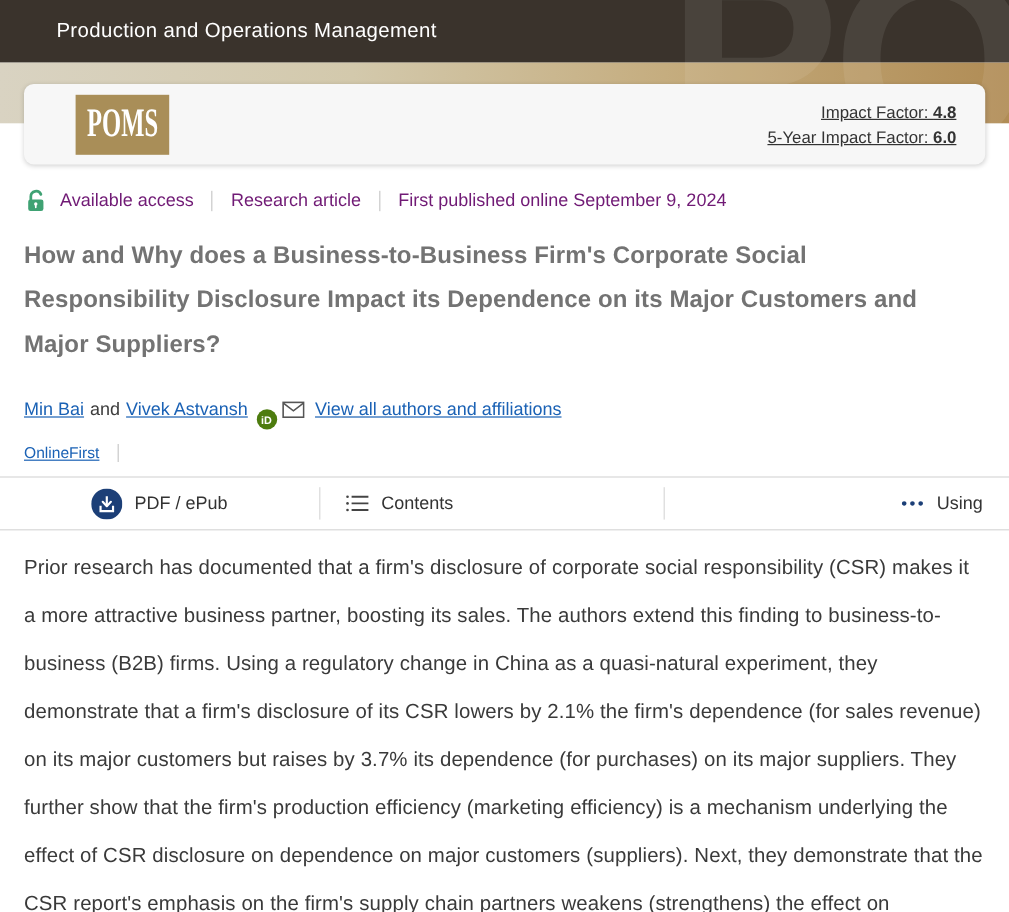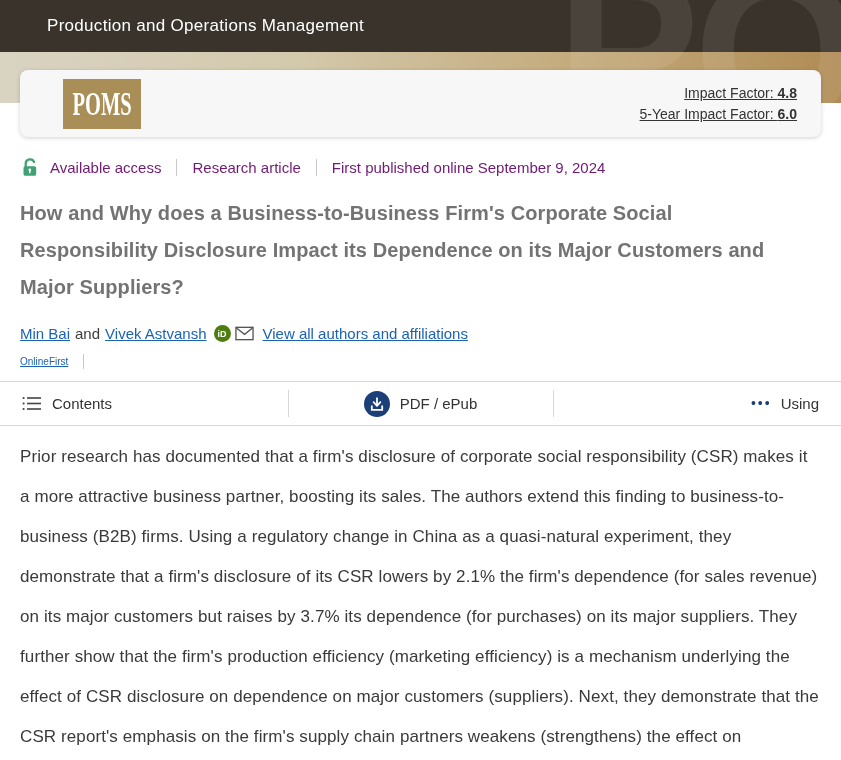--- a/index.html
+++ b/index.html
@@ -60,24 +60,24 @@
   .lock { width:21px; height:21px; margin-right:9px; flex:0 0 auto; }
   h1.title {
     margin-top:17px; font-size:20px; line-height:37px; font-weight:700;
     color:#737373; max-width:745px; letter-spacing:.1px;
   }
   .authors { margin-top:19px; font-size:15px; color:#3d3d3d; display:flex; align-items:center; flex-wrap:wrap; }
   a.lnk { color:#1b62b5; text-decoration:underline; }
   .orcid {
     width:17px; height:17px; border-radius:50%; background:#4d7c0f; color:#fff;
     font-size:9px; font-weight:700; display:inline-flex; align-items:center;
-    justify-content:center; margin:0 4px 0 7px;
+    justify-content:center; margin:16px 4px 0 7px;
   }
   .mail { width:19px; height:15px; margin-right:9px; }
-  .src-row { margin-top:12px; margin-bottom:12px; display:flex; align-items:center; font-size:10px; color:#3d3d3d; }
+  .src-row { margin-top:12px; margin-bottom:12px; display:flex; align-items:center; font-size:13px; color:#3d3d3d; }
   .src-row .sep { width:1px; height:15px; background:#c9c9c9; margin:0 15px; }
   
   .toolbar {
     border-top:1px solid #d7d7d7; border-bottom:1px solid #d7d7d7;
     height:45px; display:flex; align-items:stretch; font-size:15px; color:#333;
   }
   .tb-sec { flex:1 1 0; display:flex; align-items:center; position:relative; }
   .tb-sec + .tb-sec::before {
     content:""; position:absolute; left:0; top:8px; bottom:8px; width:1px; background:#d9d9d9;
   }
@@ -145,39 +145,39 @@
     <a href="#" class="lnk">View all authors and affiliations</a>
   </div>
 
   <div class="src-row">
     <a href="#" class="lnk">OnlineFirst</a>
     <span class="sep"></span>
   </div>
 </div>
 
 <div class="toolbar">
+  <div class="tb-sec tb-mid">
+    <svg class="tb-ico dl-circle" viewBox="0 0 26 26">
+      <circle cx="13" cy="13" r="13" fill="#1c3f77"></circle>
+      <line x1="13" y1="6.5" x2="13" y2="14" stroke="#fff" stroke-width="1.8"></line>
+      <path d="M9.6 11.2 13 14.8l3.4-3.6" fill="none" stroke="#fff" stroke-width="1.8" stroke-linecap="round" stroke-linejoin="round"></path>
+      <path d="M7.8 14.5v4.4h10.4v-4.4" fill="none" stroke="#fff" stroke-width="1.8"></path>
+    </svg>
+    <span>PDF / ePub</span>
+  </div>
   <div class="tb-sec tb-left">
     <svg class="tb-ico" width="20" height="17" viewBox="0 0 20 17">
       <circle cx="1.6" cy="3" r="1.1" fill="#444"></circle>
         <line x1="5" y1="3" x2="19" y2="3" stroke="#444" stroke-width="1.6"></line>
       <circle cx="1.6" cy="8.5" r="1.1" fill="#444"></circle>
         <line x1="5" y1="8.5" x2="19" y2="8.5" stroke="#444" stroke-width="1.6"></line>
       <circle cx="1.6" cy="14" r="1.1" fill="#444"></circle>
         <line x1="5" y1="14" x2="19" y2="14" stroke="#444" stroke-width="1.6"></line>
     </svg>
     <span>Contents</span>
-  </div>
-  <div class="tb-sec tb-mid">
-    <svg class="tb-ico dl-circle" viewBox="0 0 26 26">
-      <circle cx="13" cy="13" r="13" fill="#1c3f77"></circle>
-      <line x1="13" y1="6.5" x2="13" y2="14" stroke="#fff" stroke-width="1.8"></line>
-      <path d="M9.6 11.2 13 14.8l3.4-3.6" fill="none" stroke="#fff" stroke-width="1.8" stroke-linecap="round" stroke-linejoin="round"></path>
-      <path d="M7.8 14.5v4.4h10.4v-4.4" fill="none" stroke="#fff" stroke-width="1.8"></path>
-    </svg>
-    <span>PDF / ePub</span>
   </div>
   <div class="tb-sec tb-right">
     <span class="more-dots">•••</span>
     <span>Using</span>
   </div>
 </div>
 
 <div class="main">
   <p class="abs-p">Prior research has documented that a firm's disclosure of corporate social responsibility (CSR) makes it a more attractive business partner, boosting its sales. The authors extend this finding to business-to-business (B2B) firms. Using a regulatory change in China as a quasi-natural experiment, they demonstrate that a firm's disclosure of its CSR lowers by 2.1% the firm's dependence (for sales revenue) on its major customers but raises by 3.7% its dependence (for purchases) on its major suppliers. They further show that the firm's production efficiency (marketing efficiency) is a mechanism underlying the effect of CSR disclosure on dependence on major customers (suppliers). Next, they demonstrate that the CSR report's emphasis on the firm's supply chain partners weakens (strengthens) the effect on dependence on major customers (suppliers). The findings contribute to the multidisciplinary evidence on the B2B value of CSR disclosure, and the operations and marketing literature streams on determinants of supply-chain dependence.</p>
 </div>

